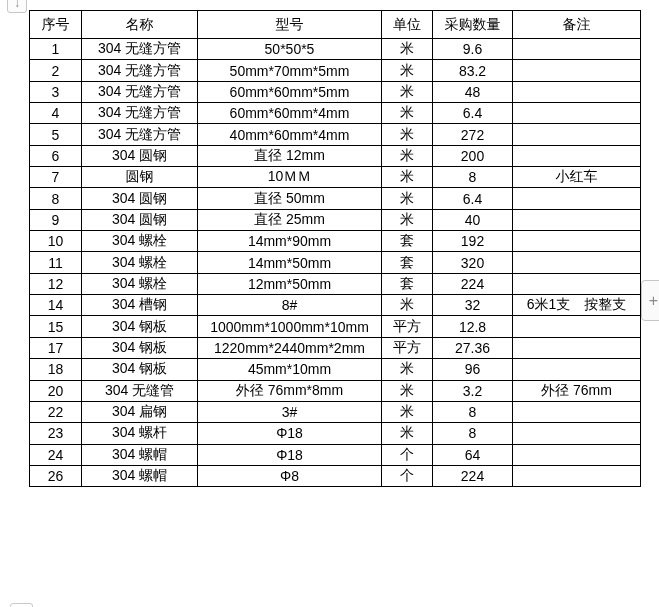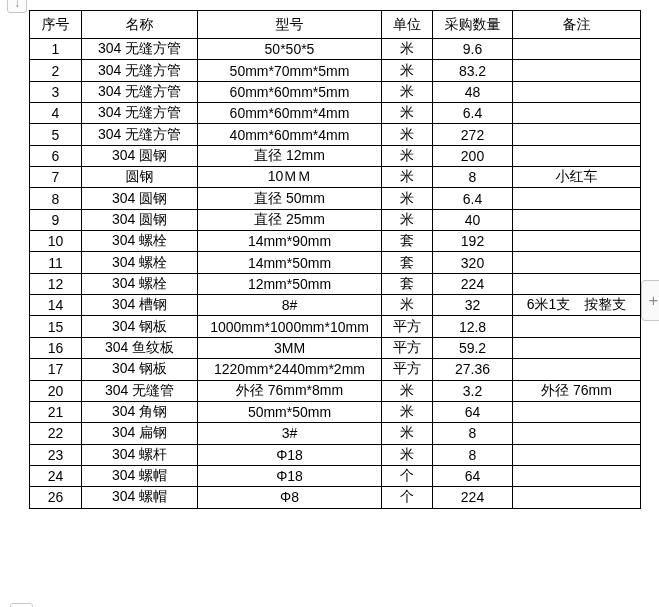--- a/index.html
+++ b/index.html
@@ -214,50 +214,42 @@
         </tr>
         <tr>
           <td>15</td>
           <td>304 钢板</td>
           <td>1000mm*1000mm*10mm</td>
           <td>平方</td>
           <td>12.8</td>
           <td></td>
         </tr>
         <tr>
-          <td>16</td>
-          <td>304 鱼纹板</td>
-          <td>3MM</td>
-          <td>平方</td>
-          <td>59.2</td>
-          <td></td>
-        </tr>
-        <tr>
           <td>17</td>
           <td>304 钢板</td>
           <td>1220mm*2440mm*2mm</td>
           <td>平方</td>
           <td>27.36</td>
           <td></td>
         </tr>
         <tr>
+          <td>18</td>
+          <td>304 钢板</td>
+          <td>45mm*10mm</td>
+          <td>米</td>
+          <td>96</td>
+          <td></td>
+        </tr>
+        <tr>
           <td>20</td>
           <td>304 无缝管</td>
           <td>外径 76mm*8mm</td>
           <td>米</td>
           <td>3.2</td>
           <td>外径 76mm</td>
-        </tr>
-        <tr>
-          <td>21</td>
-          <td>304 角钢</td>
-          <td>50mm*50mm</td>
-          <td>米</td>
-          <td>64</td>
-          <td></td>
         </tr>
         <tr>
           <td>22</td>
           <td>304 扁钢</td>
           <td>3#</td>
           <td>米</td>
           <td>8</td>
           <td></td>
         </tr>
         <tr>

